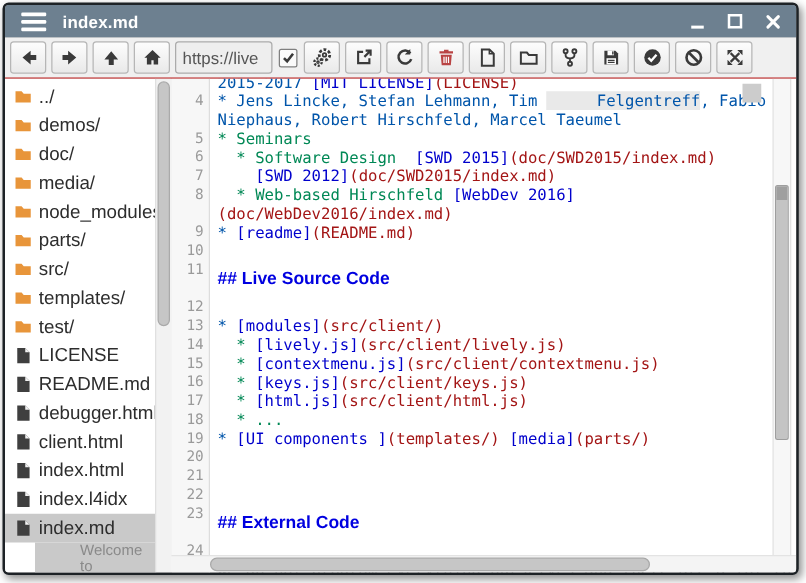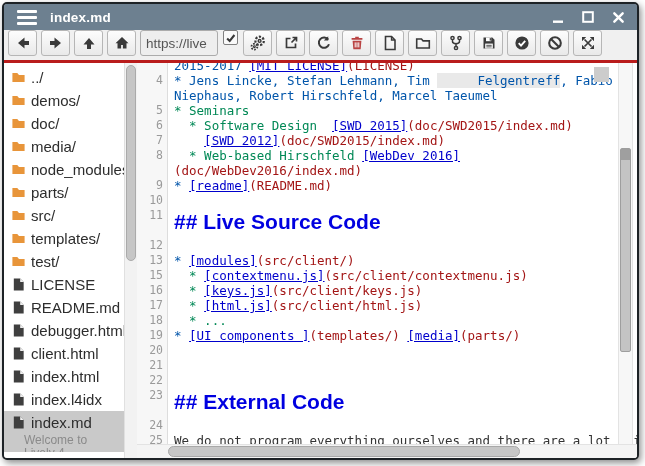--- a/index.html
+++ b/index.html
@@ -8,55 +8,55 @@
     border-radius:5px;box-shadow:2px 3px 7px rgba(0,0,0,.45);overflow:hidden;background:#a3a3a3;
     font-family:"Liberation Sans",sans-serif;display:flex;flex-direction:column;}
   
   .titlebar{height:26px;background:#6d8090;display:flex;align-items:center;flex:0 0 26px;}
   .hamburger{width:20px;height:15px;margin:0 13px 0 13px;display:flex;flex-direction:column;justify-content:space-between;cursor:pointer;}
   .hamburger div{height:3px;background:#fff;border-radius:1px;}
   .win-title{color:#fff;font-weight:bold;font-size:13.5px;letter-spacing:.2px;}
   .win-controls{margin-left:auto;display:flex;align-items:center;gap:16px;margin-right:12px;}
   .win-btn{width:14px;height:14px;display:flex;align-items:center;justify-content:center;cursor:pointer;}
   
-  .toolbar{height:33px;flex:0 0 33px;background:#f0f0f0;border-bottom:3px solid #b91c1c;
-    display:flex;padding:0 4px;gap:4px;}
+  .toolbar{height:33px;flex:0 0 33px;background:#f0f0f0;border-bottom:1px solid #b91c1c;
+    display:flex;align-items:center;padding:0 4px;gap:4px;}
   .tb-btn{width:29px;height:26px;background:linear-gradient(#fdfdfd,#e9e9e9);border:1px solid #b6b6b6;
     border-radius:3px;display:flex;align-items:center;justify-content:center;cursor:pointer;flex:0 0 29px;}
   .tb-btn svg{display:block;}
   .url-input{width:78px;height:26px;border:1px solid #ababab;border-radius:3px;background:#eee;
     font-family:"Liberation Sans",sans-serif;font-size:13.5px;color:#555;padding:0 5px;flex:0 0 78px;}
   .checkbox{width:15px;height:15px;background:#fafafa;border:1px solid #808080;border-radius:2px;
     display:flex;align-items:center;justify-content:center;cursor:pointer;flex:0 0 15px;margin:0 1px;}
   
   .main{flex:1;display:flex;min-height:0;position:relative;}
   
   .sidebar{width:133px;flex:0 0 133px;position:relative;background:#fff;overflow:hidden;}
   .sb-items{position:absolute;left:0;top:3px;right:13px;}
   .sb-item{height:23px;display:flex;align-items:center;padding-left:7px;font-size:15px;color:#2d2d2d;
     white-space:nowrap;overflow:hidden;cursor:pointer;}
   .sb-item svg{flex:0 0 15px;margin-right:5px;}
   .sb-item.selected{background:#c9c9c9;}
-  .sb-preview{background:#c9c9c9;padding-left:20px;color:#8a8a8a;font-size:12px;line-height:13px;overflow:hidden;}
+  .sb-preview{background:#c9c9c9;padding-left:36px;color:#8a8a8a;font-size:12px;line-height:13px;overflow:hidden;margin-left:24px;}
   .sb-preview .clip2{height:5px;overflow:hidden;}
   .sb-scroll{position:absolute;right:0;top:0;bottom:0;width:13px;background:#f2f2f2;border-left:1px solid #e0e0e0;}
   .sb-thumb{position:absolute;left:1px;right:1px;top:2px;height:196px;background:#c6c6c6;border:1px solid #aaa;border-radius:6px;cursor:pointer;}
   
   .editor{flex:1;position:relative;background:#fff;overflow:hidden;}
   .gutterbg{position:absolute;left:0;top:0;bottom:0;width:31px;background:#f7f7f7;border-right:1px solid #ddd;}
   .cm-rows{position:absolute;left:0;right:15px;top:-5px;font-family:"DejaVu Sans Mono","Liberation Mono",monospace;
     font-size:12.5px;line-height:15px;}
   .row{display:flex;align-items:flex-start;height:15px;white-space:pre;}
   .row.head{height:30px;}
   .row .num{width:26px;flex:0 0 26px;text-align:right;color:#9a9a9a;font-size:11.5px;line-height:15px;padding-right:0;}
   .row .txt{padding-left:11px;}
-  .row.head .txt{font-family:"Liberation Sans",sans-serif;font-weight:bold;font-size:21px;line-height:28px;color:#0000e0;}
+  .row.head .txt{font-family:"Liberation Sans",sans-serif;font-weight:bold;font-size:14px;line-height:28px;color:#0000e0;}
   .c-l1{color:#0055aa;}
   .c-l2{color:#008855;text-align:right;}
-  .c-link{color:#0000cc;text-decoration:underline;}
+  .c-link{color:#0000cc;}
   .c-url{color:#a31515;margin-top:20px;}
   .c-plain{color:#333;}
   .c-head{color:#0000e0;}
   .c-hl{background:#e9e9e9;padding-left:40px;}
   .scroll-corner{position:absolute;width:15px;height:15px;background:#ccc;top:4px;right:28px;}
   .ed-vscroll{position:absolute;right:4px;top:0;bottom:14px;width:15px;background:#f7f7f7;border-left:1px solid #e3e3e3;border-right:1px solid #e3e3e3;}
   .ed-vthumb{position:absolute;left:1px;right:1px;top:85px;height:204px;border:1px solid #9e9e9e;border-radius:2px;
     background:linear-gradient(#9f9f9f 0 11px,#c4c4c4 11px);cursor:pointer;}
   .ed-hscroll{position:absolute;left:0;right:0;bottom:0;height:14px;background:#f4f4f4;border-top:1px solid #e3e3e3;}
   .ed-hthumb{position:absolute;top:1px;bottom:1px;left:31px;width:352px;background:#c6c6c6;border:1px solid #a8a8a8;border-radius:7px;cursor:pointer;}
@@ -328,20 +328,21 @@
           <div class="row"><div class="num">5</div><div class="txt"><span class="c-l2">* Seminars</span></div></div>
           <div class="row"><div class="num">6</div><div class="txt"><span class="c-l2">  * Software Design  </span><span class="c-link">[SWD 2015]</span><span class="c-url">(doc/SWD2015/index.md)</span></div></div>
           <div class="row"><div class="num">7</div><div class="txt"><span class="c-plain">    </span><span class="c-link">[SWD 2012]</span><span class="c-url">(doc/SWD2015/index.md)</span></div></div>
           <div class="row"><div class="num">8</div><div class="txt"><span class="c-l2">  * Web-based Hirschfeld </span><span class="c-link">[WebDev 2016]</span></div></div>
           <div class="row"><div class="num"></div><div class="txt"><span class="c-url">(doc/WebDev2016/index.md)</span></div></div>
           <div class="row"><div class="num">9</div><div class="txt"><span class="c-l1">* </span><span class="c-link">[readme]</span><span class="c-url">(README.md)</span></div></div>
           <div class="row"><div class="num">10</div><div class="txt"></div></div>
           <div class="row head"><div class="num">11</div><div class="txt"><span class="c-head">## Live Source Code</span></div></div>
           <div class="row"><div class="num">12</div><div class="txt"></div></div>
           <div class="row"><div class="num">13</div><div class="txt"><span class="c-l1">* </span><span class="c-link">[modules]</span><span class="c-url">(src/client/)</span></div></div>
+          <div class="row"><div class="num">14</div><div class="txt"><span class="c-l2">  * </span><span class="c-link">[lively.js]</span><span class="c-url">(src/client/lively.js)</span></div></div>
           <div class="row"><div class="num">15</div><div class="txt"><span class="c-l2">  * </span><span class="c-link">[contextmenu.js]</span><span class="c-url">(src/client/contextmenu.js)</span></div></div>
           <div class="row"><div class="num">16</div><div class="txt"><span class="c-l2">  * </span><span class="c-link">[keys.js]</span><span class="c-url">(src/client/keys.js)</span></div></div>
           <div class="row"><div class="num">17</div><div class="txt"><span class="c-l2">  * </span><span class="c-link">[html.js]</span><span class="c-url">(src/client/html.js)</span></div></div>
           <div class="row"><div class="num">18</div><div class="txt"><span class="c-l2">  * ...</span></div></div>
           <div class="row"><div class="num">19</div><div class="txt"><span class="c-l1">* </span><span class="c-link">[UI components ]</span><span class="c-url">(templates/) </span><span class="c-link">[media]</span><span class="c-url">(parts/)</span></div></div>
           <div class="row"><div class="num">20</div><div class="txt"></div></div>
           <div class="row"><div class="num">21</div><div class="txt"></div></div>
           <div class="row"><div class="num">22</div><div class="txt"></div></div>
           <div class="row head"><div class="num">23</div><div class="txt"><span class="c-head">## External Code</span></div></div>
           <div class="row"><div class="num">24</div><div class="txt"></div></div>

